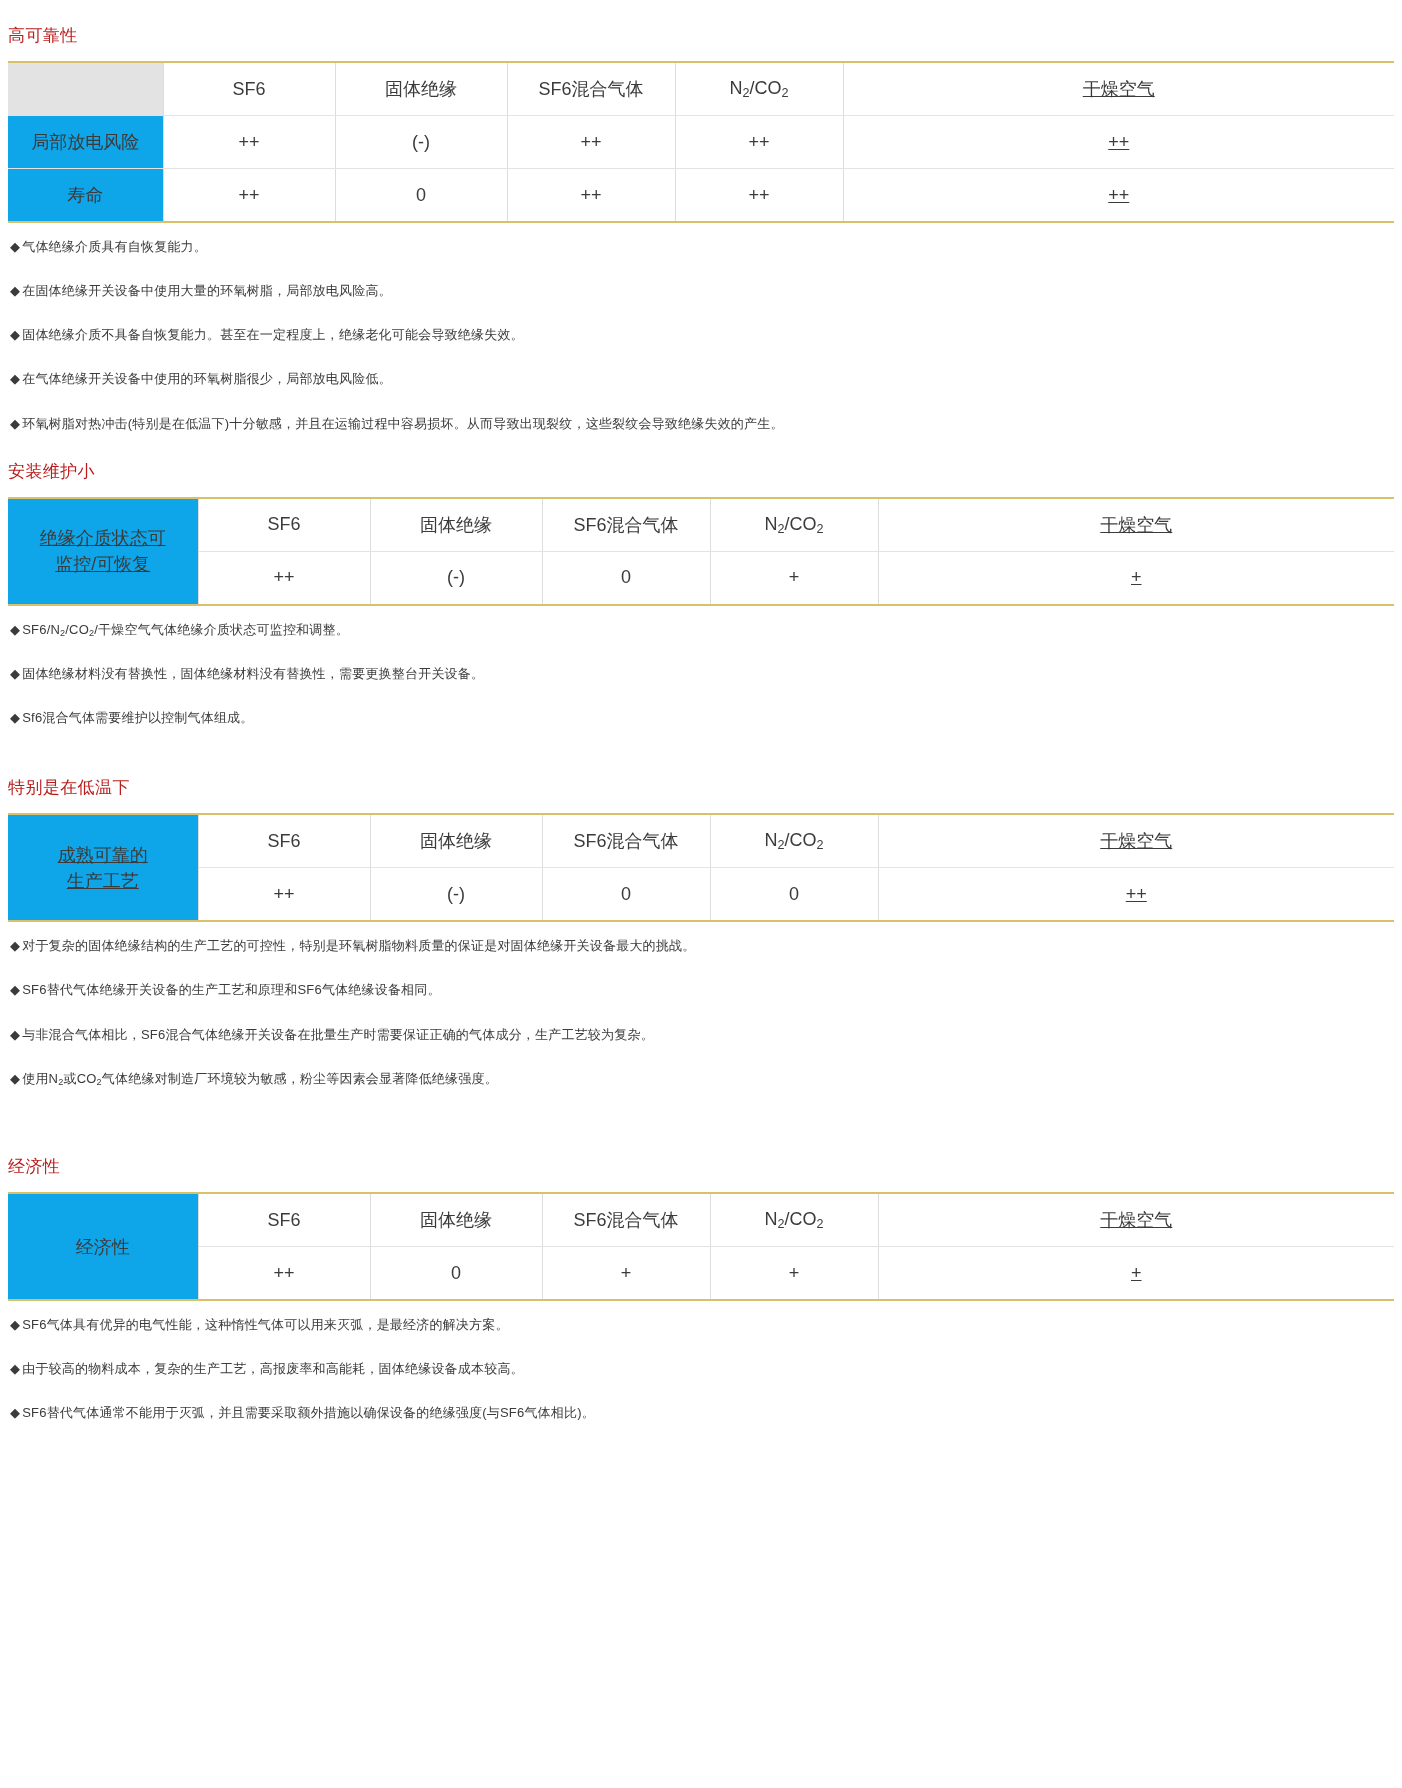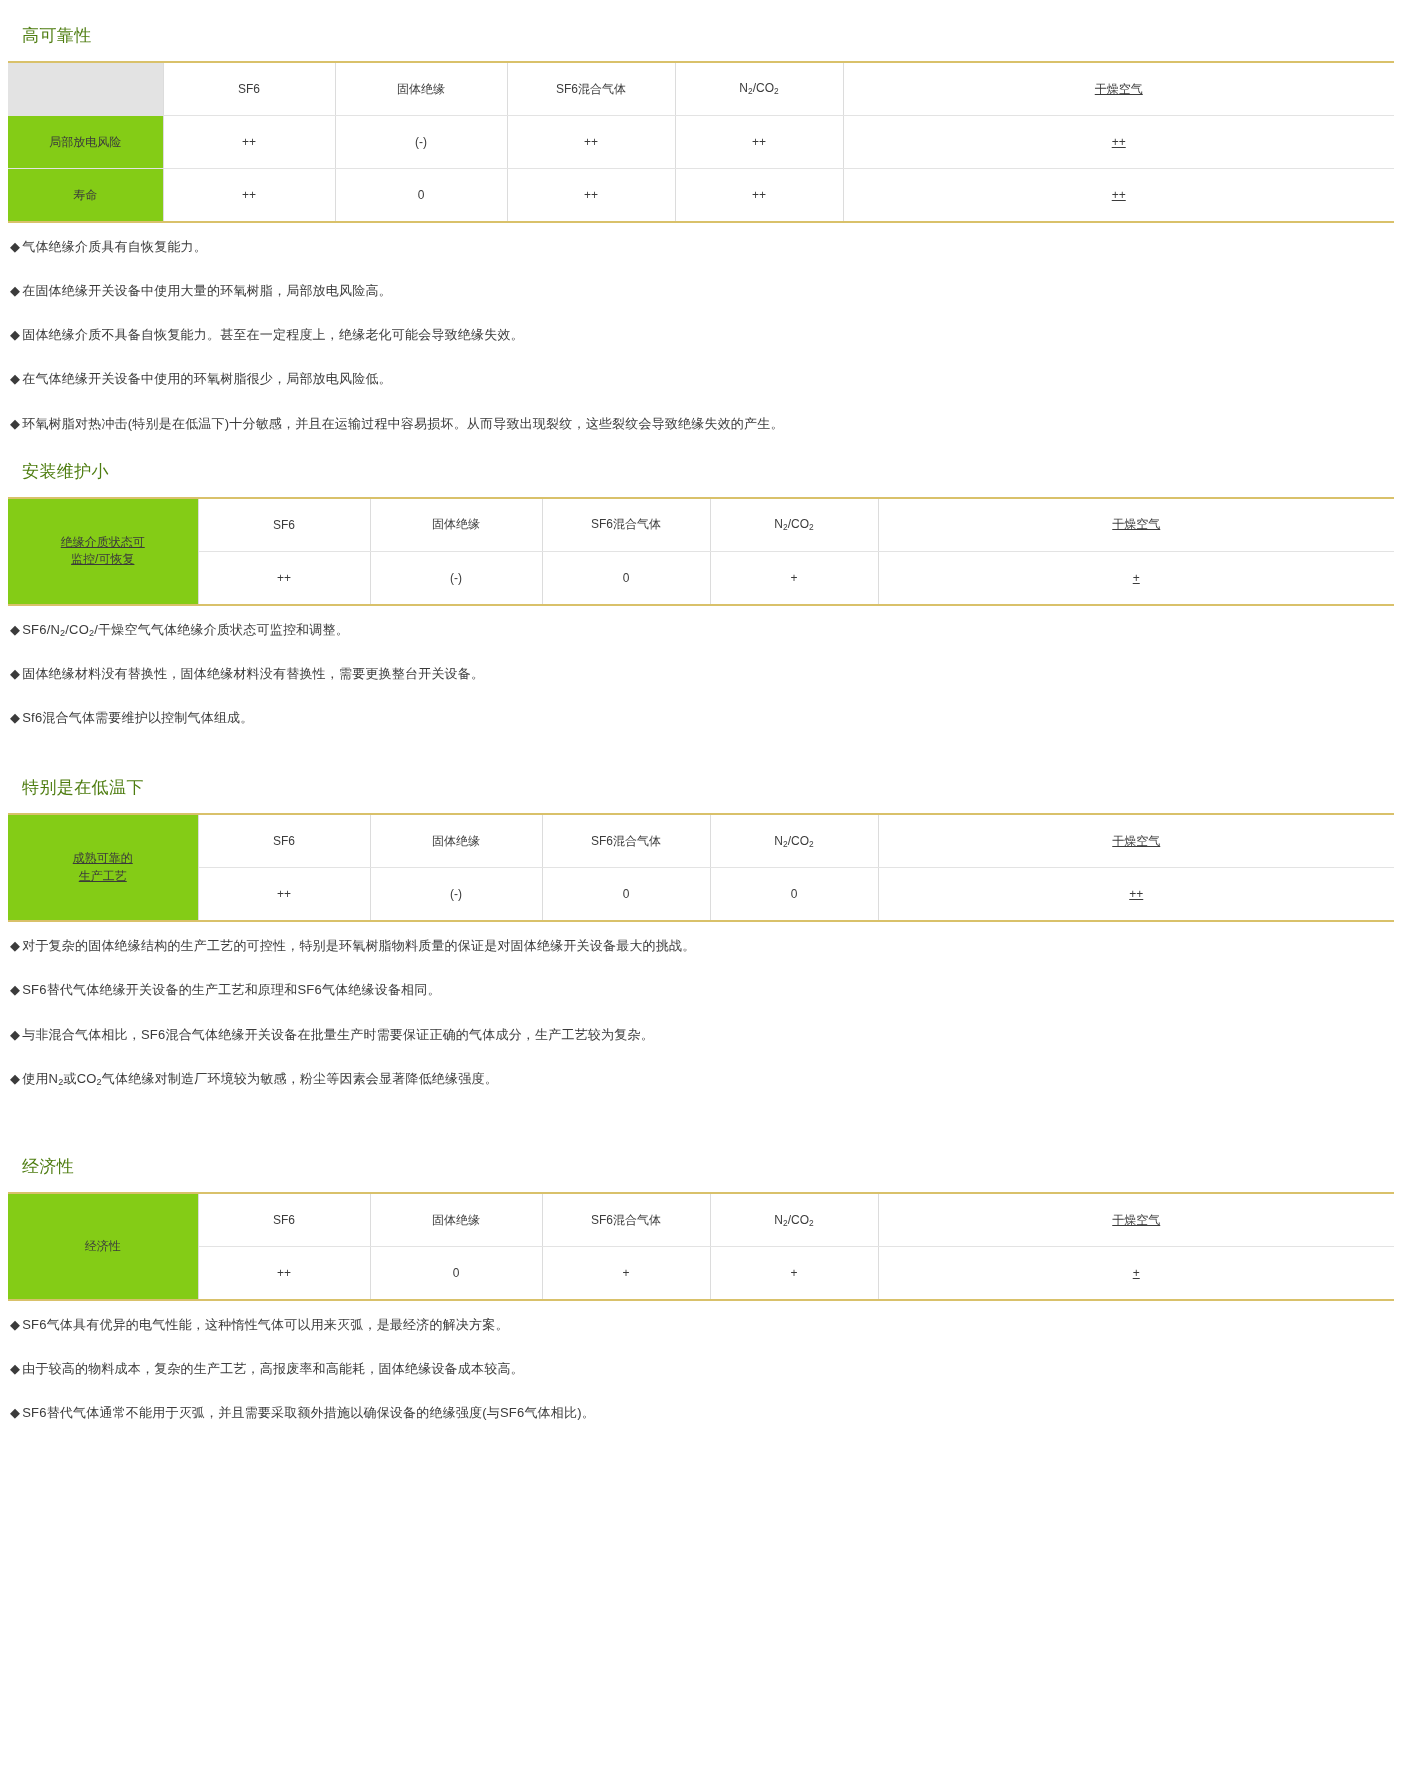--- a/index.html
+++ b/index.html
@@ -13,47 +13,47 @@
     color: #3b3b3b;
     font-size: 17px;
   }
   .page {
     width: 1402px;
     box-sizing: border-box;
     padding: 18px 8px 0 8px;
   }
   .section-heading {
     font-size: 17px;
-    color: #4d7c0f;
-    margin: 6px 0 14px 14px;
+    color: #b91c1c;
+    margin: 6px 0 14px 0;
     letter-spacing: 0.4px;
     font-family: Liberation Serif, serif;
   }
   table.cmp {
     border-collapse: collapse;
     width: 1386px;
     table-layout: fixed;
     border-top: 2px solid #d9c16a;
     border-bottom: 2px solid #d9c16a;
     margin-bottom: 4px;
   }
   table.cmp td, table.cmp th {
     border-left: 1px solid #dcdcdc;
     border-right: 1px solid #dcdcdc;
     border-top: 1px solid #e3e3e3;
     border-bottom: 1px solid #e3e3e3;
     text-align: center;
     font-weight: normal;
-    font-size: 12px;
+    font-size: 18px;
     color: #3b3b3b;
     height: 52px;
     padding: 0 4px;
   }
   table.cmp td.first, table.cmp th.first {
-    background: #84cc16;
+    background: #0ea5e9;
     border-left: none;
     color: #3b3b3b;
   }
   table.cmp td.lastcol, table.cmp th.lastcol {
     border-right: none;
     text-decoration: underline;
   }
   table.cmp th.blank {
     background: #e3e3e3;
   }

